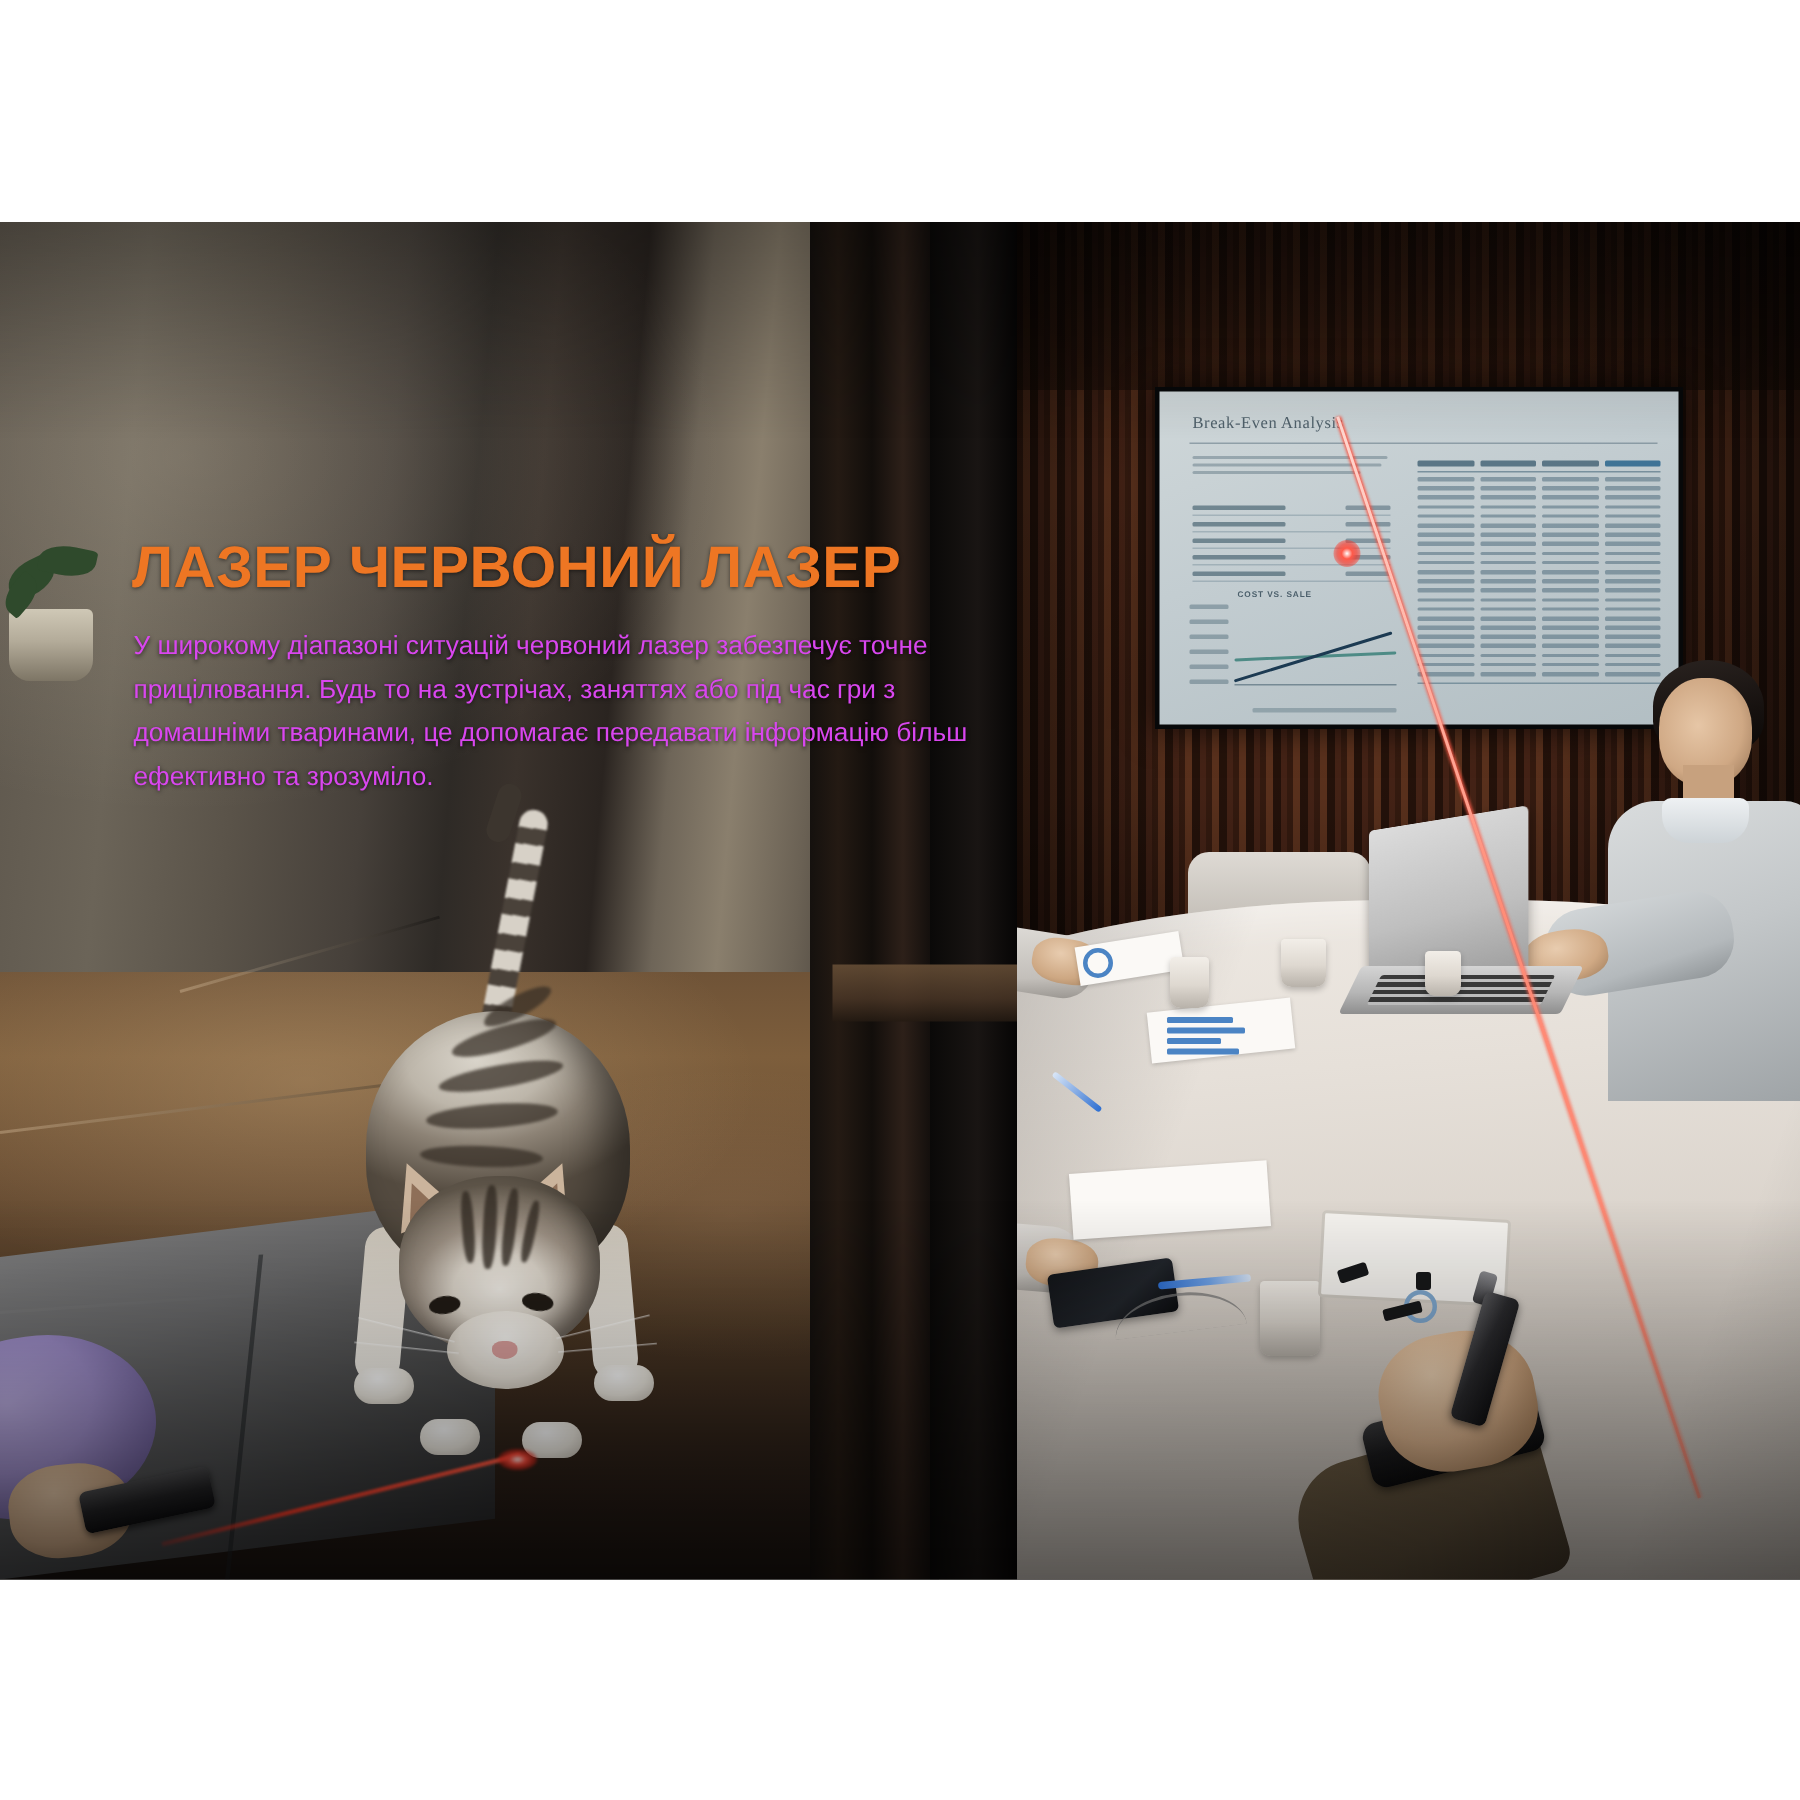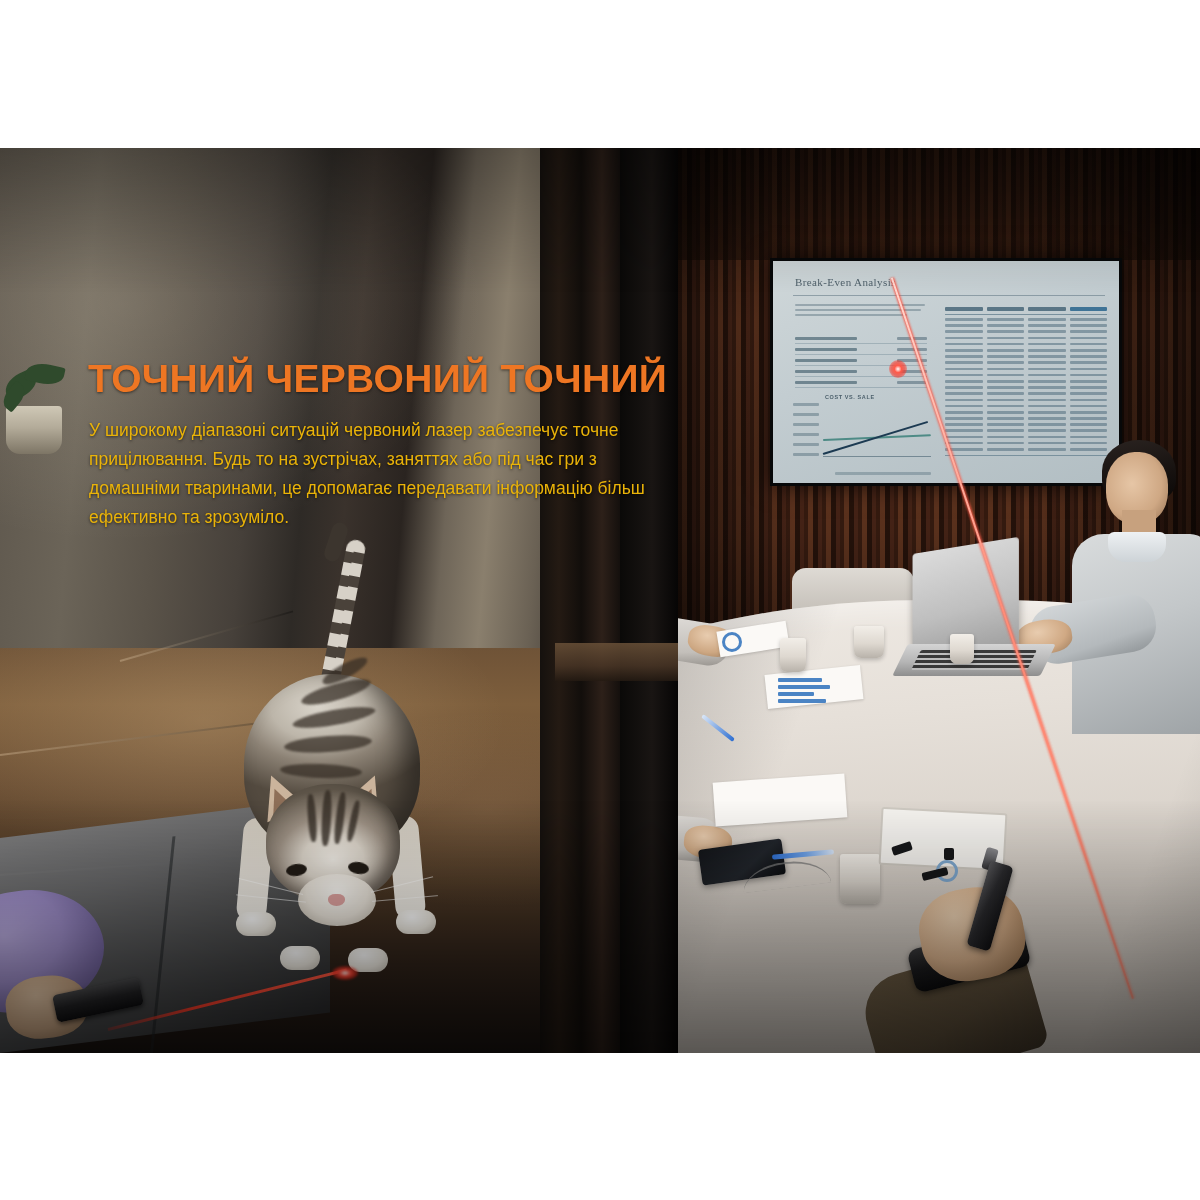--- a/index.html
+++ b/index.html
@@ -553,21 +553,21 @@
   
   #headline {
     position:absolute; left:88px; top:209px;
     font-size:39px; font-weight:bold; letter-spacing:.3px;
     color:#ee7623;
     text-shadow:0 1px 3px rgba(0,0,0,.55);
     white-space:nowrap;
   }
   #body-copy {
     position:absolute; left:89px; top:268px; width:575px;
-    font-size:17.5px; line-height:29px; color:#eab308;
+    font-size:17.5px; line-height:29px; color:#d946ef;
     text-shadow:0 1px 3px rgba(0,0,0,.65);
   }
   .vignette {
     position:absolute; left:0; top:0; width:1200px; height:905px;
     pointer-events:none;
     background:
       linear-gradient(180deg, rgba(0,0,0,.30) 0%, rgba(0,0,0,0) 16%, rgba(0,0,0,0) 72%, rgba(0,0,0,.55) 100%);
   }
 </style>
 </head>
@@ -890,18 +890,18 @@
       <div class="pres-forearm"></div>
       <div class="pres-watch"></div>
       <div class="pres-watch-face"></div>
       <div class="pres-pointer-tip"></div>
       <div class="pres-fist"></div>
       <div class="pres-pointer"></div>
     </div>
 
     <div class="vignette"></div>
 
-    <div id="headline">ТОЧНИЙ ЧЕРВОНИЙ ТОЧНИЙ</div>
+    <div id="headline">ЛАЗЕР ЧЕРВОНИЙ ЛАЗЕР</div>
     <div id="body-copy">У широкому діапазоні ситуацій червоний лазер забезпечує точне прицілювання. Будь то на зустрічах, заняттях або під час гри з домашніми тваринами, це допомагає передавати інформацію більш ефективно та зрозуміло.</div>
 
   </div>
 
 </div>
 
 </body></html>

